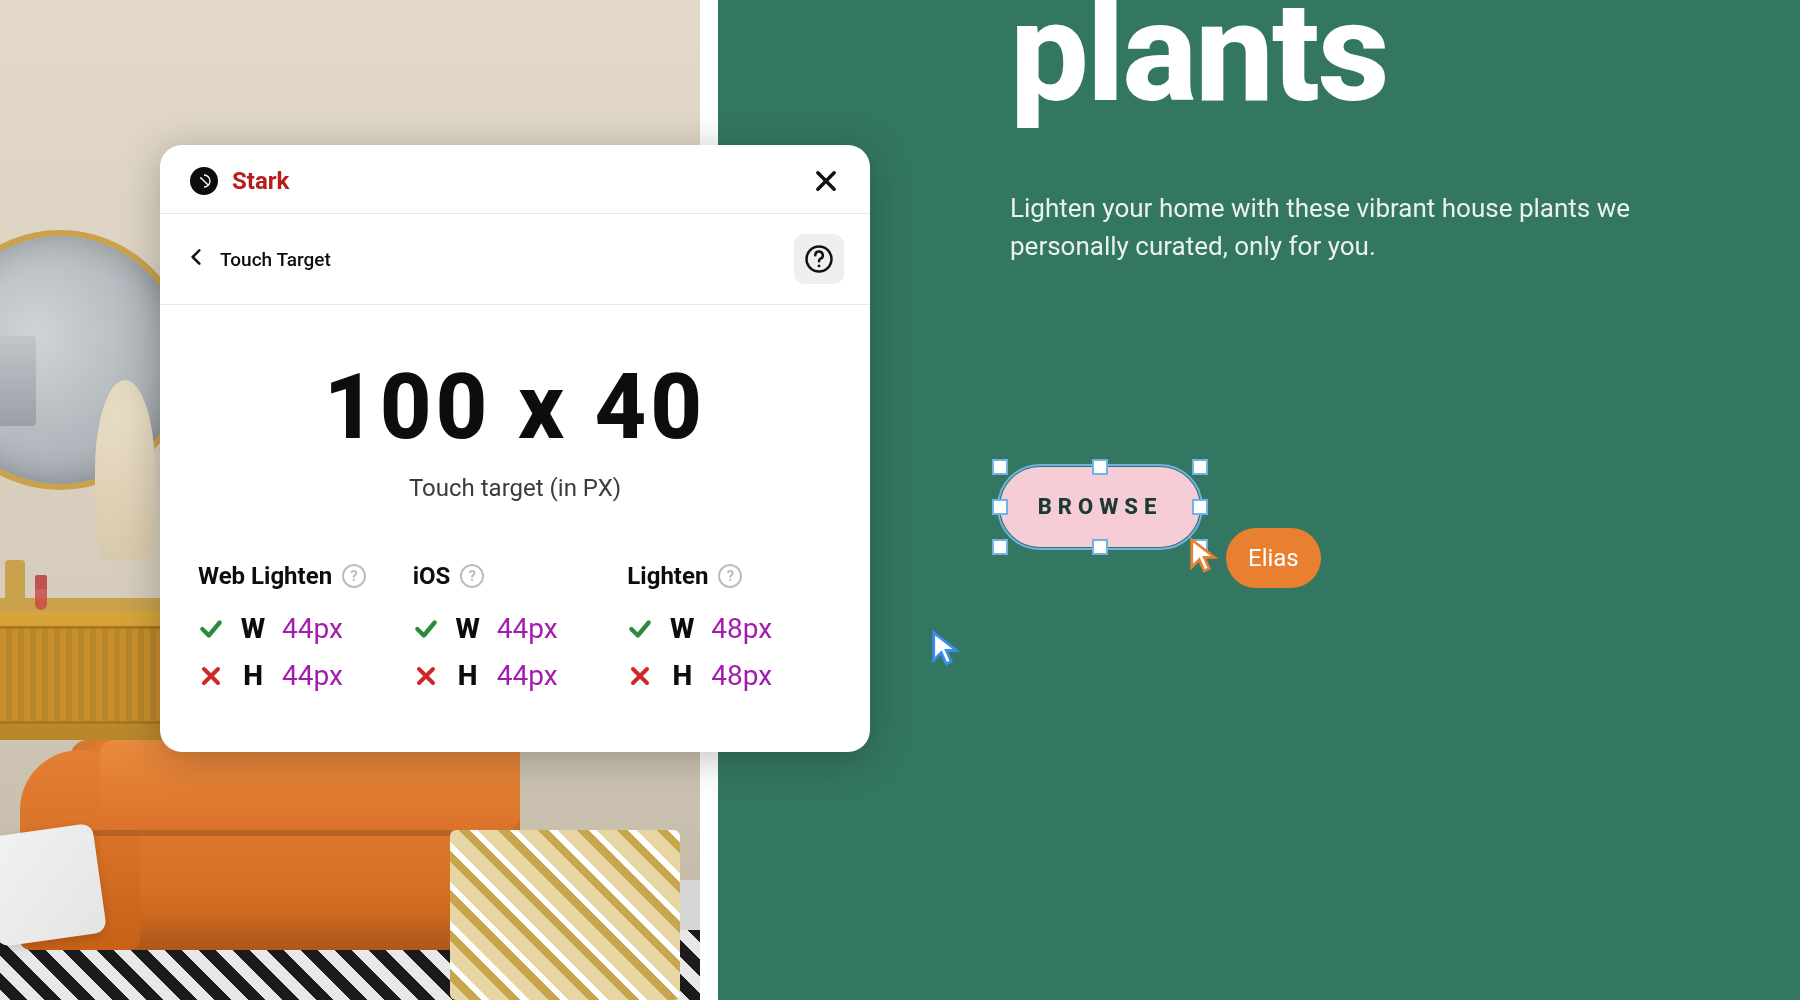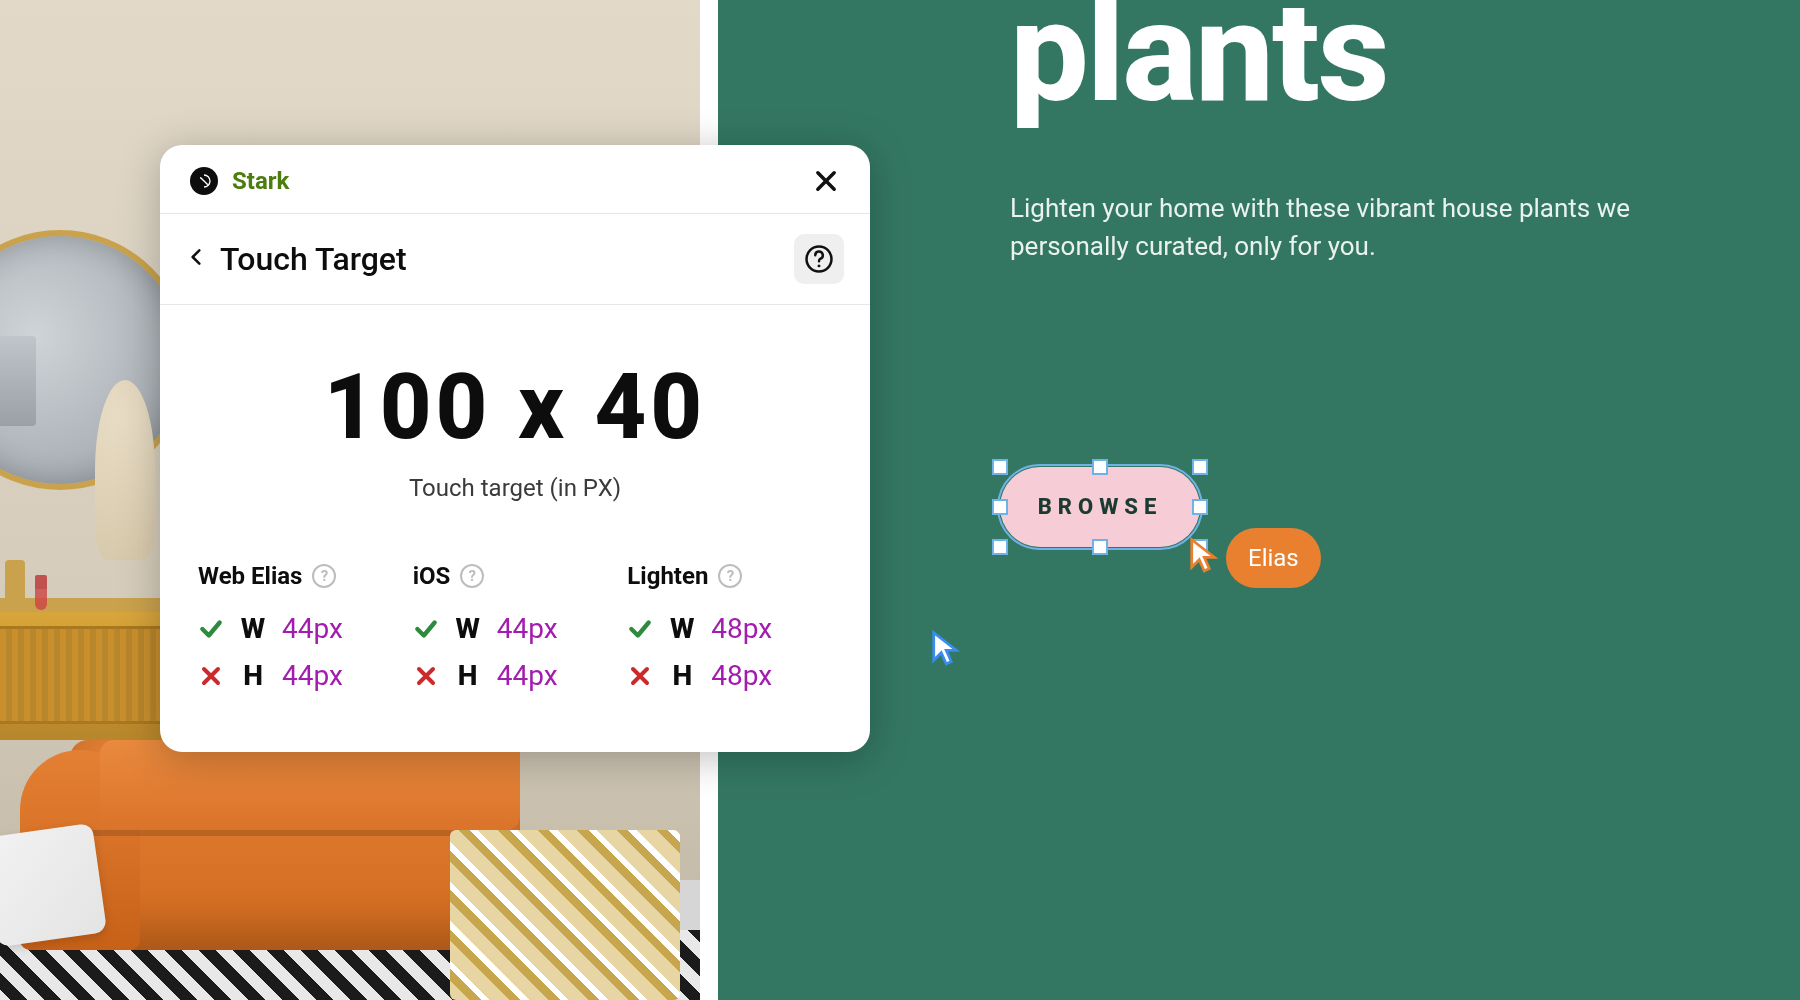--- a/index.html
+++ b/index.html
@@ -46,27 +46,27 @@
   .cursor-tag { position:absolute; display:flex; align-items:center; gap:8px; }
   .tag-label { padding:16px 22px; border-radius:999px; color:#fff; font-size:24px; font-weight:400; }
   .tag-orange{ background:#e98030; }
   .tag-blue  { background:#3a8cf0; }
 
   
   .dialog { position:absolute; left:160px; top:145px; width:710px; background:#fff; border-radius:22px; box-shadow:0 6px 40px rgba(0,0,0,.25); overflow:hidden; }
   .dlg-hdr { display:flex; align-items:center; justify-content:space-between; padding:22px 30px 18px; }
   .brand { display:flex; align-items:center; gap:14px; }
   .brand-badge { width:28px; height:28px; border-radius:50%; background:#0d0d0d; display:flex; align-items:center; justify-content:center; color:#fff; }
-  .brand-name { font-size:24px; font-weight:700; color:#4d7c0f; }
+  .brand-name { font-size:24px; font-weight:700; color:#b91c1c; }
   .close-x svg { display:block; }
   .dlg-sep { height:1px; background:#e7e7e7; }
 
   .dlg-sub { display:flex; align-items:center; justify-content:space-between; padding:20px 26px; }
   .crumb { display:flex; align-items:center; gap:14px; }
-  .crumb-title { font-size:32px; font-weight:500; color:#0d0d0d; }
+  .crumb-title { font-size:19px; font-weight:500; color:#0d0d0d; }
   .help-btn { width:50px; height:50px; border-radius:10px; background:#efefef; display:flex; align-items:center; justify-content:center; }
 
   .metric { text-align:center; padding:50px 20px 30px; }
   .metric-big { font-size:90px; font-weight:800; letter-spacing:4px; color:#0d0d0d;text-align:center; }
   .metric-cap { margin-top:14px; font-size:24px; color:#3b3b3b; }
 
   .grid3 { display:grid; grid-template-columns:repeat(3,1fr); gap:10px; padding:30px 38px 60px; }
   .col h3 { display:flex; align-items:center; gap:10px; font-size:24px; font-weight:700; color:#0d0d0d; margin-bottom:22px; }
   .mini-help { width:24px; height:24px; border-radius:50%; border:2px solid #bdbdbd; color:#bdbdbd; font-size:15px; font-weight:700; line-height:20px; text-align:center; }
   .row { display:flex; align-items:center; gap:14px; font-size:28px; margin-top:14px; }
@@ -178,21 +178,21 @@
   <div class="dlg-sep"></div>
 
   <div class="metric">
     <div class="metric-big">100 x 40</div>
     <div class="metric-cap">Touch target (in PX)</div>
   </div>
 
   <div class="grid3" id="platform-grid">
       <div class="col">
         <h3>
-          <span>Web Elias</span>
+          <span>Web Lighten</span>
           <span class="mini-help">?</span>
         </h3>
         <div class="row">
           <span class="ic">
             <svg width="26" height="26" viewBox="0 0 24 24">
               <path d="M4 12 L10 18 L20 6" fill="none" stroke="#2e8b3d" stroke-width="4" stroke-linecap="round" stroke-linejoin="round"></path>
             </svg>
           </span>
           <span class="dim">W</span>
           <span class="val">44px</span>

